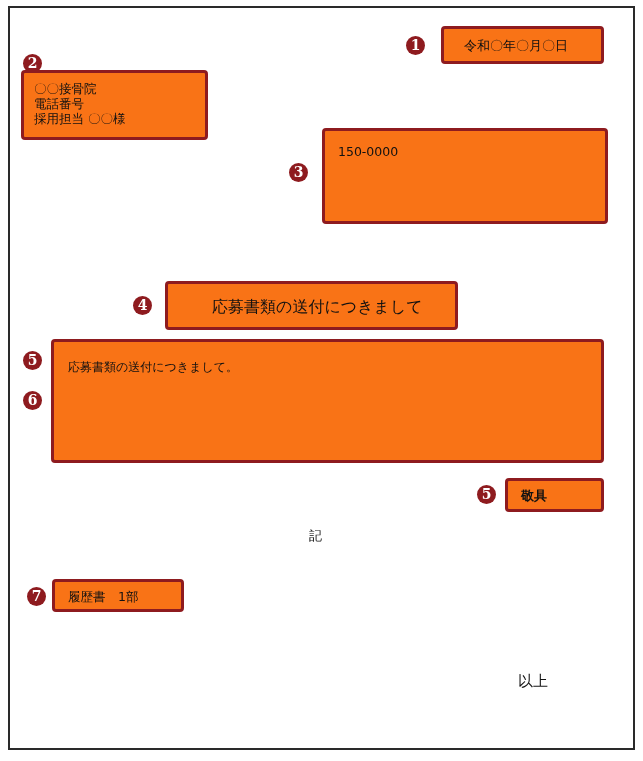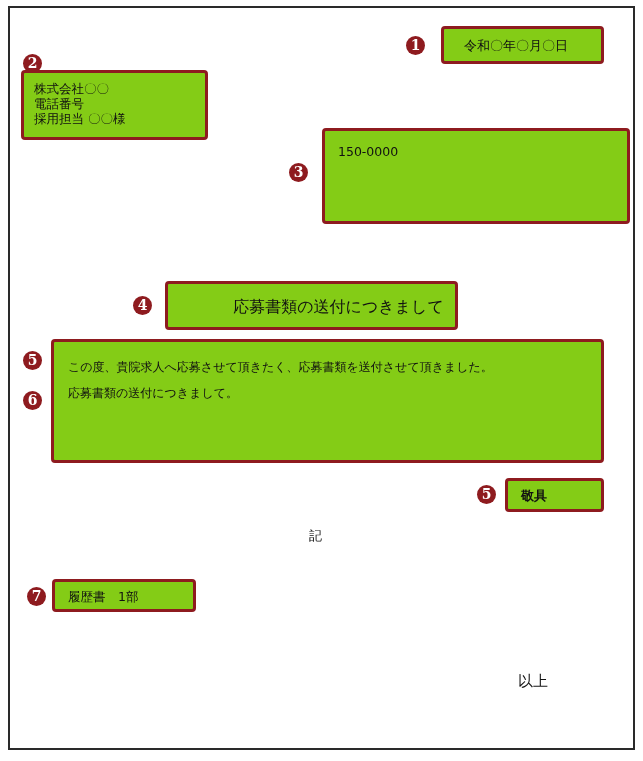--- a/index.html
+++ b/index.html
@@ -1,72 +1,71 @@
 <!DOCTYPE html>
 <html><head>
 <meta charset="utf-8">
 <style>
   html, body { margin:0; padding:0; background:#ffffff; }
   body { width:643px; height:761px; position:relative; overflow:hidden;
          font-family:"DejaVu Sans", "Liberation Sans", sans-serif; color:#111; }
   .page { position:absolute; left:8px; top:6px; width:627px; height:744px;
           border:2px solid #2a2a2a; box-sizing:border-box; background:#fff; }
   .box { position:absolute; border:3px solid #8e1b1f; border-radius:4px;
-         box-sizing:border-box; background:#84cc16; }
+         box-sizing:border-box; background:#f97316; }
   .marker { position:absolute; width:19px; height:19px; border-radius:50%;
             background:#8e1b1f; color:#fff; font-family:"DejaVu Serif", serif;
             font-weight:bold; font-size:14px; line-height:19px; text-align:center; }
   .txt { position:absolute; font-size:12.5px; line-height:15px; white-space:nowrap; }
   .line { display:block; }
 </style>
 </head>
 <body>
 
 <div class="page"></div>
 
 <div class="marker" style="left:406px;top:36px;">1</div>
 <div class="box" style="left:441px;top:26px;width:163px;height:38px;">
   <div class="txt" style="left:20px;top:9px;font-size:13px;">令和〇年〇月〇日</div>
 </div>
 
 <div class="marker" style="left:23px;top:54px;">2</div>
 <div class="box" style="left:21px;top:70px;width:187px;height:70px;">
   <div class="txt" style="left:10px;top:8px;">
-    <span class="line">株式会社〇〇</span>
+    <span class="line">〇〇接骨院</span>
     <span class="line">電話番号</span>
     <span class="line">採用担当 〇〇様</span>
   </div>
 </div>
 
 <div class="marker" style="left:289px;top:163px;">3</div>
-<div class="box" style="left:322px;top:128px;width:308px;height:96px;">
+<div class="box" style="left:322px;top:128px;width:286px;height:96px;">
   <div class="txt" style="left:13px;top:12px;line-height:17px;">
     <span class="line">150-0000</span>
   </div>
 </div>
 
 <div class="marker" style="left:133px;top:296px;">4</div>
 <div class="box" style="left:165px;top:281px;width:293px;height:49px;">
-  <div class="txt" style="left:10px;right:0;top:14px;text-align:center;font-size:16px;line-height:18px;margin-left:44px;">応募書類の送付につきまして</div>
+  <div class="txt" style="left:0;right:0;top:14px;text-align:left;font-size:16px;line-height:18px;margin-left:44px;">応募書類の送付につきまして</div>
 </div>
 
 <div class="marker" style="left:23px;top:351px;">5</div>
 <div class="marker" style="left:23px;top:391px;">6</div>
 <div class="box" style="left:51px;top:339px;width:553px;height:124px;">
   <div class="txt" style="left:14px;top:12px;line-height:26px;font-size:12px;">
-    <span class="line">この度、貴院求人へ応募させて頂きたく、応募書類を送付させて頂きました。</span>
     <span class="line">応募書類の送付につきまして。</span>
   </div>
 </div>
 
 <div class="marker" style="left:477px;top:485px;">5</div>
 <div class="box" style="left:505px;top:478px;width:99px;height:34px;font-weight:bold;">
   <div class="txt" style="left:13px;top:7px;font-size:13px;">敬具</div>
 </div>
 
 <div class="txt" style="left:309px;top:528px;font-size:13px;">記</div>
 
 <div class="marker" style="left:27px;top:587px;">7</div>
-<div class="box" style="left:52px;top:579px;width:144px;height:33px;">
+<div class="box" style="left:52px;top:579px;width:132px;height:33px;">
   <div class="txt" style="left:13px;top:7px;font-size:12.5px;">履歴書　1部</div>
 </div>
 
 <div class="txt" style="left:518px;top:674px;font-size:15px;">以上</div>
 
 </body></html>

